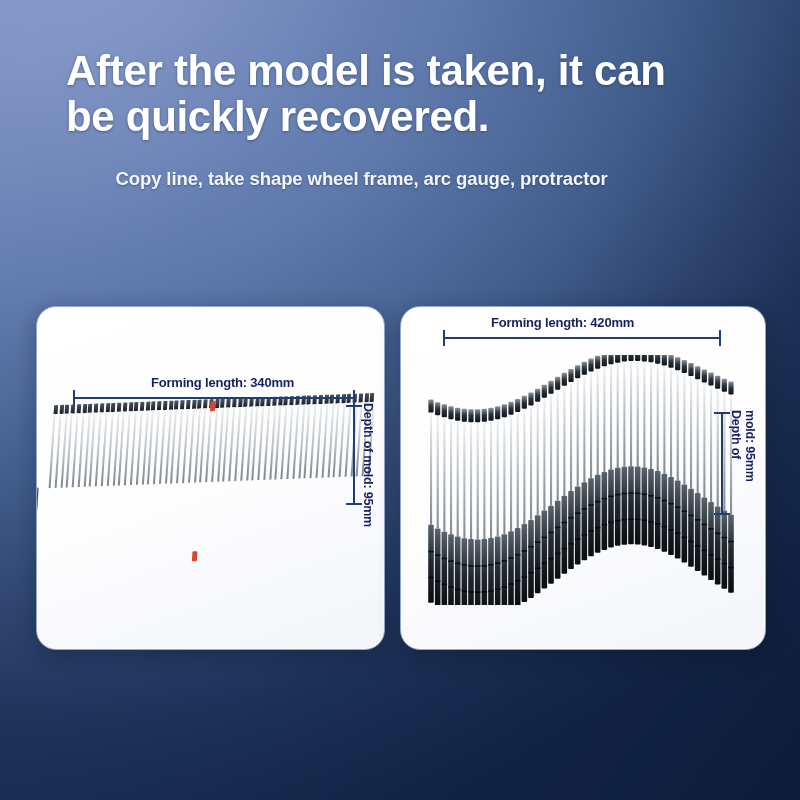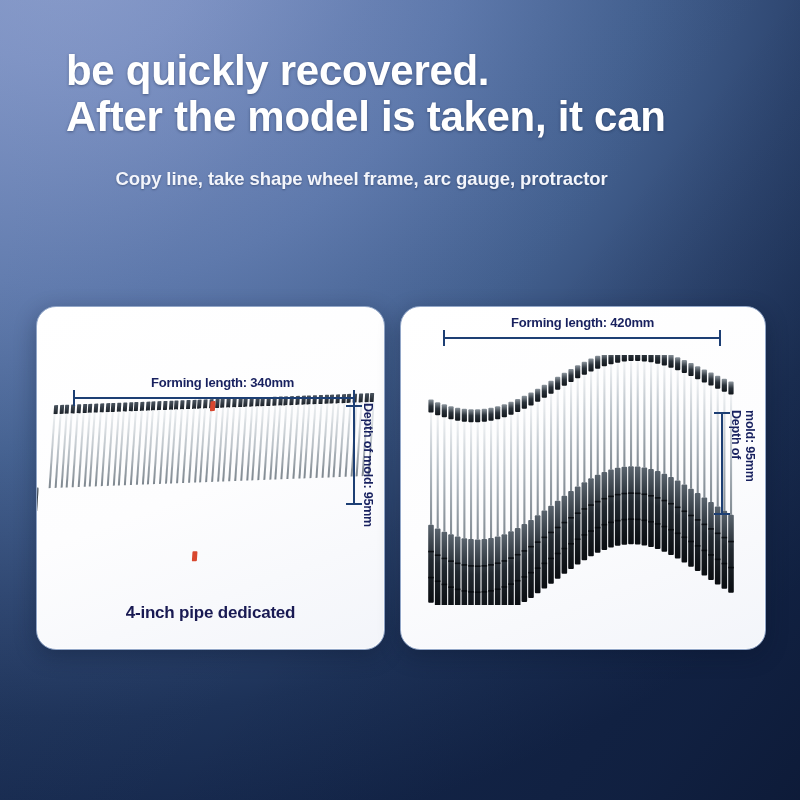--- a/index.html
+++ b/index.html
@@ -93,22 +93,22 @@
   .gauge-wave{position:absolute;left:18px;top:48px;width:330px;height:250px;}
   .wave-svg{position:absolute;left:0;top:0;}
 </style>
 </head>
 <body>
 
 <div id="poster">
 
   <div class="header">
     <div class="headline">
+      <span>After the model is taken, it can</span>
       <span>be quickly recovered.</span>
-      <span>After the model is taken, it can</span>
     </div>
     <div class="subtitle">Copy line, take shape wheel frame, arc gauge, protractor</div>
   </div>
 
   <div class="cards">
 
     <div class="card card-left">
       <div class="photo">
         <div class="gauge-flat">
           <div class="pin-row topcaps" id="tc">
@@ -239,21 +239,20 @@
           <div class="redmark" style="left:148px;top:152px;"></div>
         </div>
       </div>
 
       <div class="hline" style="left:36px;top:90px;width:282px;"></div>
       <div class="dim-label" style="left:90px;top:68px;margin-left:24px;">Forming length: 340mm</div>
 
       <div class="vline" style="left:316px;top:98px;height:100px;"></div>
       <div class="dim-label dim-label-v" style="left:337px;top:96px;">Depth of mold: 95mm</div>
 
-      <div class="caption">4-inch pipe dedicated</div>
     </div>
 
     <div class="card card-right">
       <div class="photo">
         <div class="gauge-wave">
           <svg class="wave-svg" width="330" height="250" viewBox="0 0 330 250">
             <defs>
               <linearGradient id="rodg" x1="0" y1="0" x2="0" y2="1">
                 <stop offset="0" stop-color="#f2f4f6"></stop>
                 <stop offset=".5" stop-color="#b6bec5"></stop>
@@ -500,21 +499,21 @@
                 <rect x="309.4" y="26.589867952197125" width="5.2" height="13" rx="1" fill="url(#topg)"></rect>
                 <rect x="309.2" y="159.7713657836424" width="5.6" height="78" rx="1" fill="url(#blkg)"></rect>
                 <rect x="309.2" y="185.7713657836424" width="5.6" height="1.6" fill="#05070a" opacity=".85"></rect>
                 <rect x="309.2" y="211.7713657836424" width="5.6" height="1.6" fill="#05070a" opacity=".85"></rect>
               </g>
           </svg>
         </div>
       </div>
 
       <div class="hline" style="left:42px;top:30px;width:278px;"></div>
-      <div class="dim-label" style="left:110px;top:8px;">Forming length: 420mm</div>
+      <div class="dim-label" style="left:90px;top:8px;">Forming length: 420mm</div>
 
       <div class="vline" style="left:320px;top:105px;height:103px;"></div>
       <div class="dim-label dim-label-v" style="left:341px;top:103px;">Depth of</div>
       <div class="dim-label dim-label-v" style="left:355px;top:103px;">mold: 95mm</div>
 
     </div>
 
   </div>
 </div>
 

